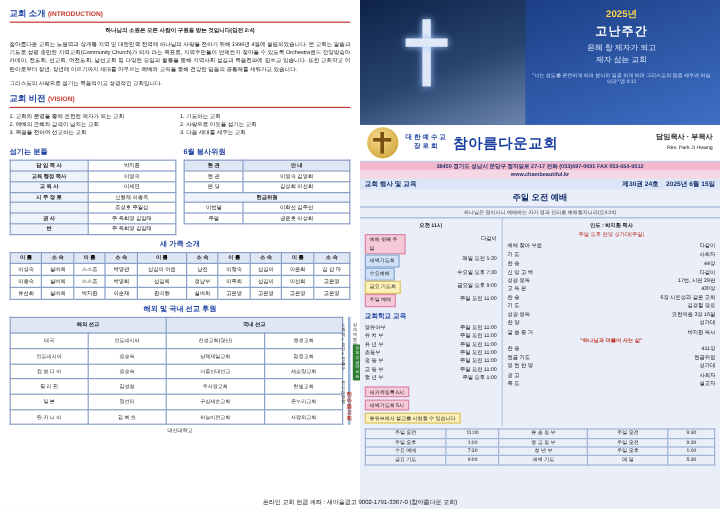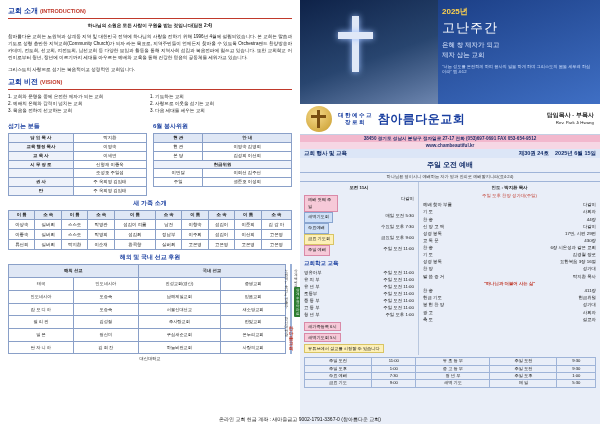--- a/index.html
+++ b/index.html
@@ -48,23 +48,23 @@
   .map-yellow{position:absolute;background:#f3e27a;border:1px solid #c8b94e;font-size:3.4px;text-align:center;}
   .map-title{position:absolute;bottom:2px;left:50%;transform:translateX(-50%);font-size:4.6px;font-weight:bold;color:#c0392b;}
   .univ-note{font-size:4.2px;text-align:center;margin-top:2px;}
 
   
   .hero{position:relative;height:104px;background:linear-gradient(180deg,#16306b,#2a4f99);overflow:hidden;}
   .hero-left{position:absolute;left:0;top:0;width:138px;height:104px;background:linear-gradient(160deg,#0e2248,#28456f 55%,#6d86b0);}
   .cross{position:absolute;left:52px;top:16px;width:7px;height:56px;background:#dfe8f7;box-shadow:0 0 6px #9fc2ff;}
   .cross:after{content:"";position:absolute;left:-14px;top:16px;width:35px;height:7px;background:#dfe8f7;box-shadow:0 0 6px #9fc2ff;}
   .hero-right{position:absolute;right:0;top:0;width:162px;height:104px;background:linear-gradient(160deg,#1c3f86,#3f6fc4);}
-  .hero-txt{position:absolute;right:6px;top:6px;width:152px;color:#ffe9a8;}
+  .hero-txt{position:absolute;right:6px;top:6px;width:152px;text-align:center;color:#ffe9a8;}
   .hero-y{font-size:8px;font-weight:bold;color:#ffd24d;}
-  .hero-m{font-size:13px;font-weight:normal;color:#fff;margin-top:2px;letter-spacing:1px;}
+  .hero-m{font-size:10px;font-weight:bold;color:#fff;margin-top:2px;letter-spacing:1px;}
   .hero-s{font-size:6.5px;color:#dfe9ff;margin-top:3px;line-height:1.5;}
   .hero-v{font-size:4.2px;color:#cfe0ff;margin-top:4px;line-height:1.4;}
 
   .church-bar{height:30px;background:#ffffff;display:flex;align-items:center;padding:0 6px;gap:6px;border-bottom:1px solid #c4cfe3;}
   .logo{width:26px;height:26px;border-radius:50%;background:radial-gradient(circle at 40% 35%,#f5d98a,#c89b2a);position:relative;flex:0 0 auto;}
   .logo:after{content:"";position:absolute;left:11px;top:4px;width:3px;height:18px;background:#7a4f12;}
   .logo:before{content:"";position:absolute;left:5px;top:9px;width:15px;height:3px;background:#7a4f12;z-index:1;}
   .ch-small{font-size:5.5px;line-height:1.35;color:#1a3fa0;font-weight:bold;text-align:center;}
   .ch-name{font-size:12px;font-weight:bold;color:#1a3fa0;letter-spacing:0.5px;}
   .ch-right{margin-left:auto;text-align:right;font-size:4.4px;line-height:1.5;color:#222;}

